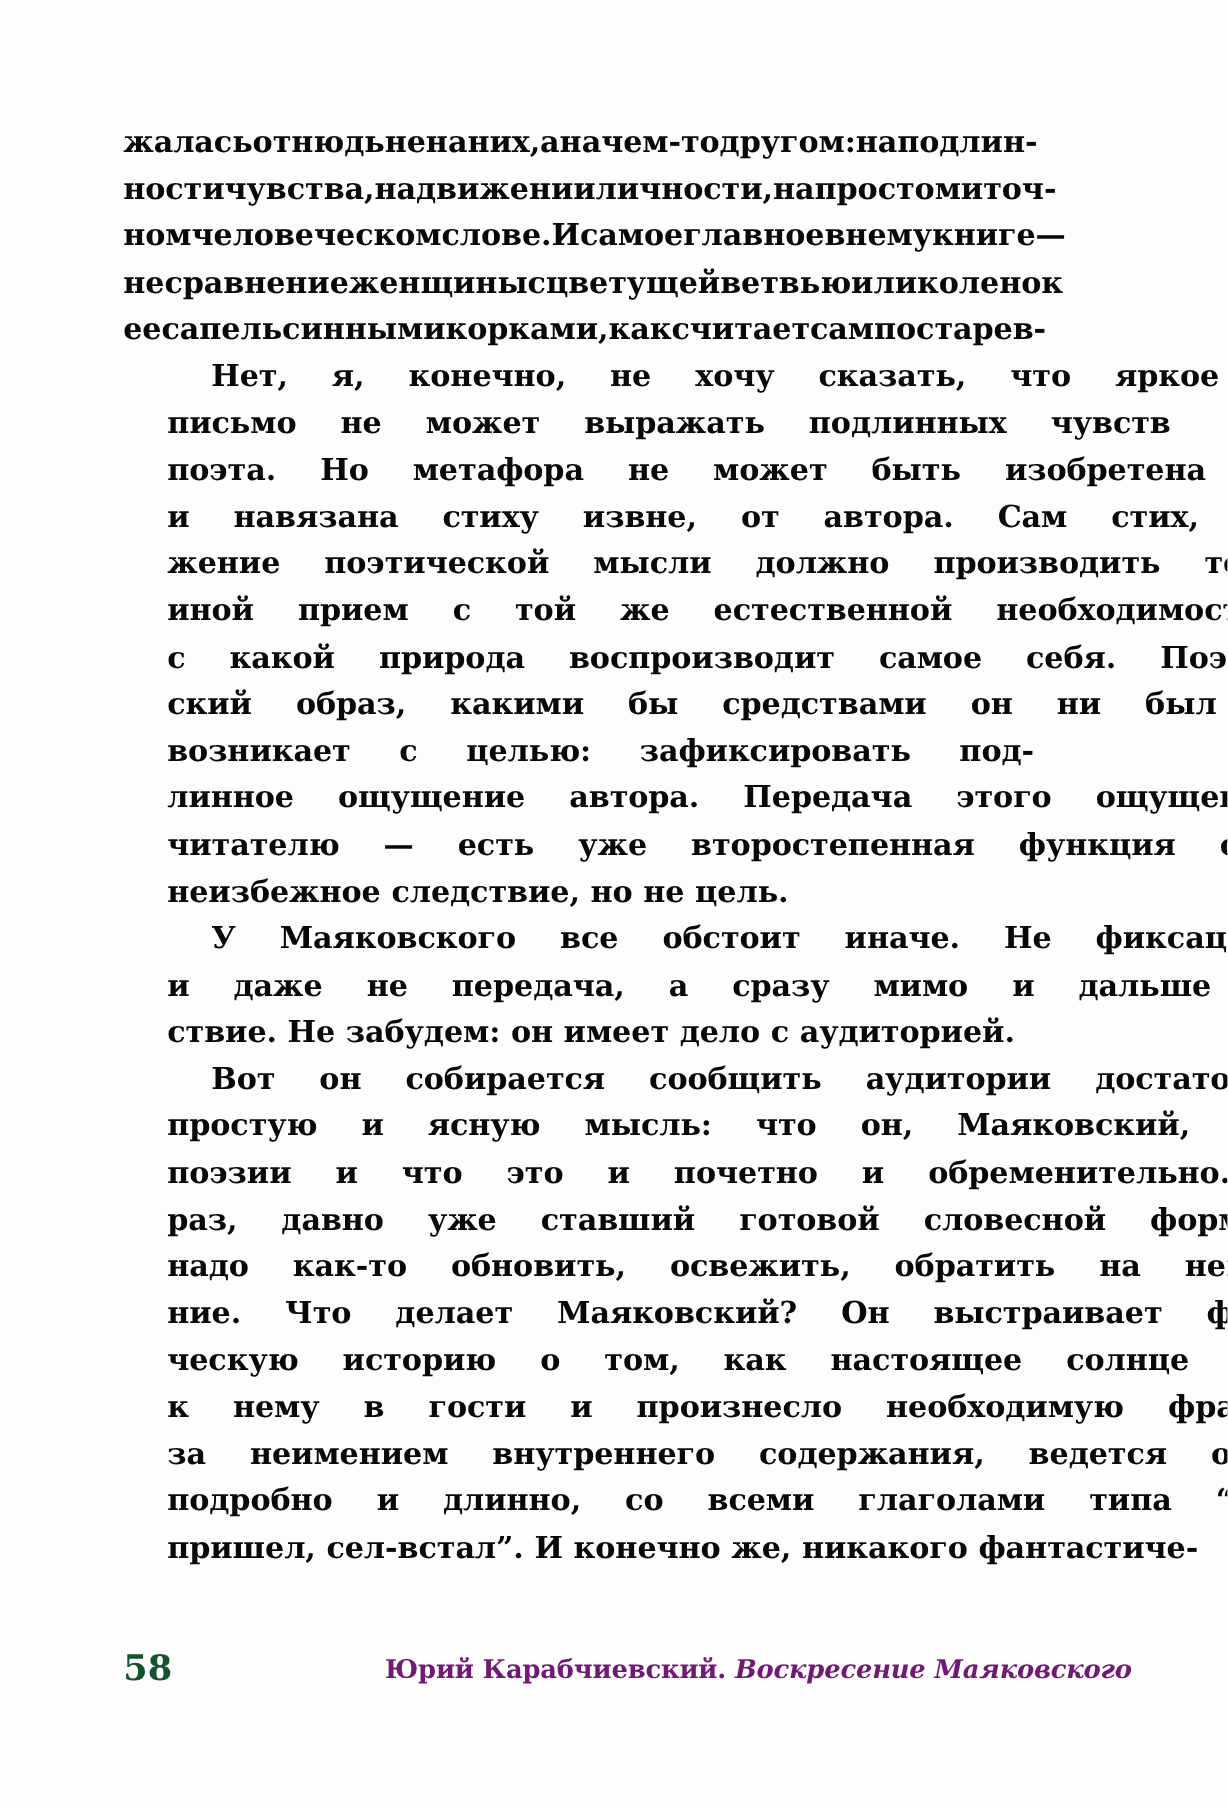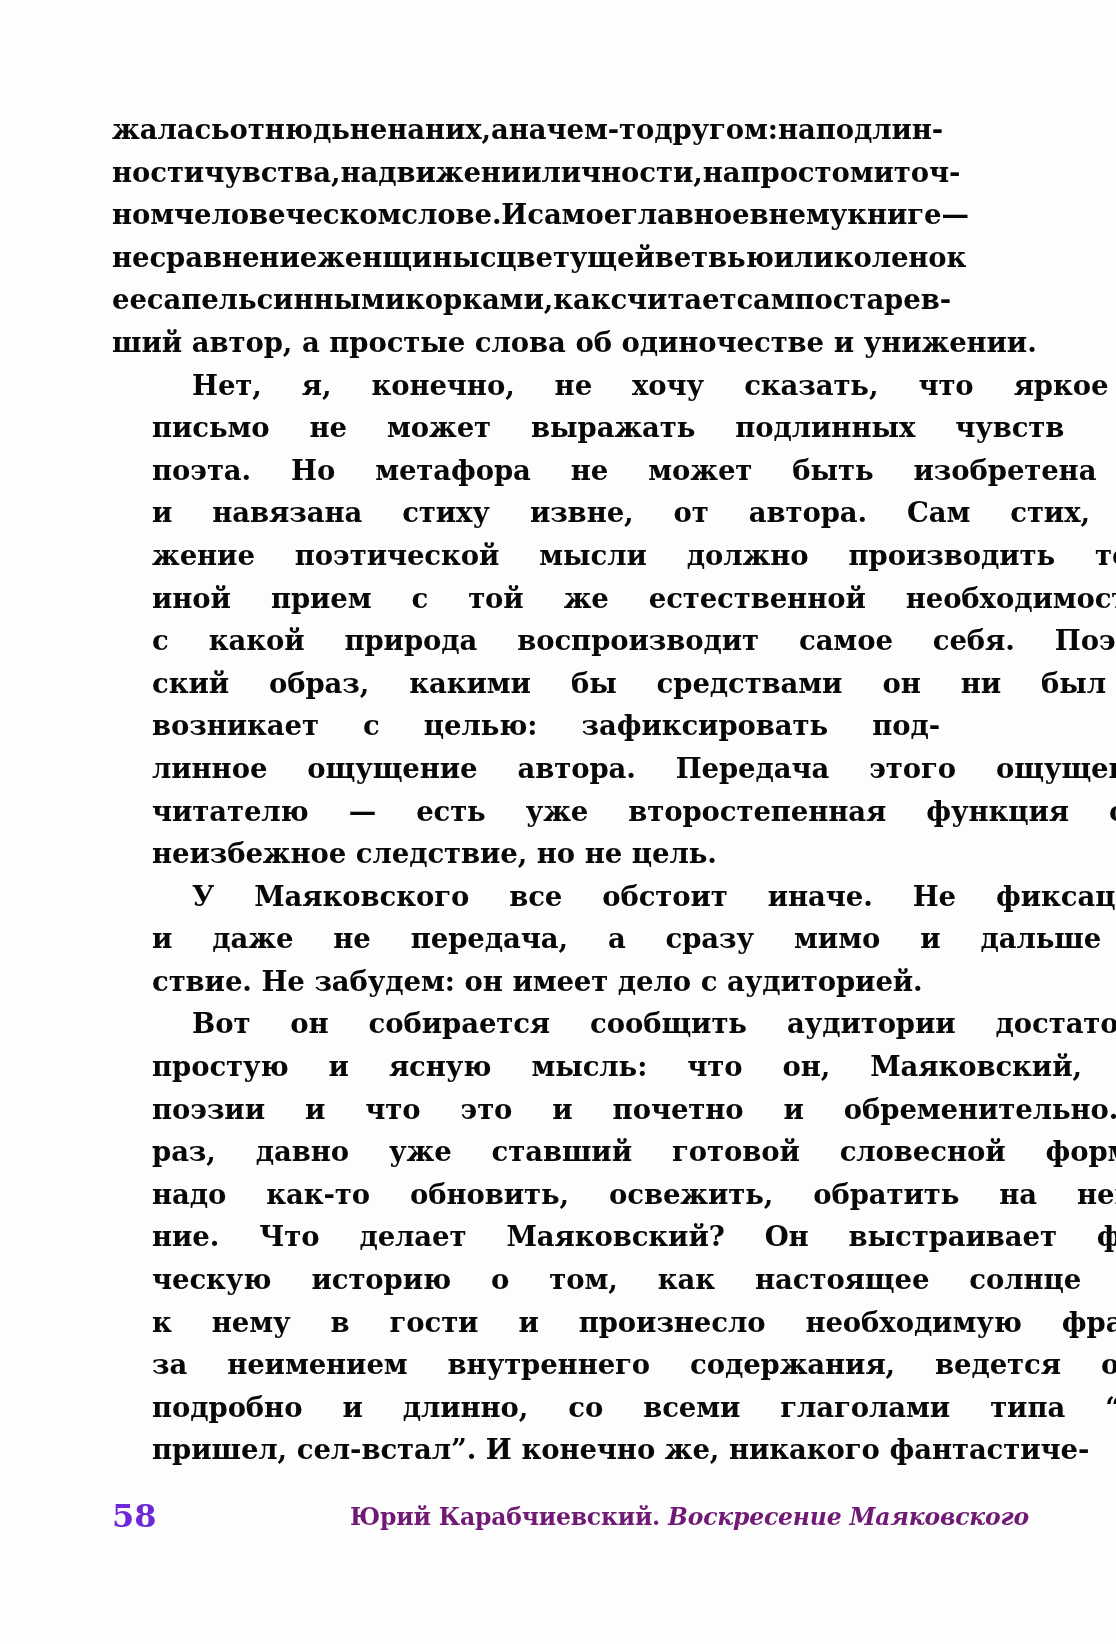--- a/index.html
+++ b/index.html
@@ -61,21 +61,21 @@
     width: 828px;
     height: 48px;
   }
   #page-number {
     position: absolute;
     left: 0px;
     top: 0px;
     font-family: "DejaVu Serif", "Liberation Serif", serif;
     font-weight: 700;
     font-size: 32px;
-    color: #6d28d9;
+    color: #14532d;
     line-height: 40px;
   }
   #running-head {
     position: absolute;
     left: 238px;
     top: 6px;
     font-family: "DejaVu Serif", "Liberation Serif", serif;
     font-weight: 700;
     font-size: 23.5px;
     color: #701a75;
@@ -143,21 +143,20 @@
         <span class="line j">
           <span class="w">ее</span>
           <span class="w">с</span>
           <span class="w">апельсинными</span>
           <span class="w">корками,</span>
           <span class="w">как</span>
           <span class="w">считает</span>
           <span class="w">сам</span>
           <span class="w">постарев-</span>
         </span>
-        <span class="line last">ший автор, а простые слова об одиночестве и унижении.</span>
       </p>
       <p class="para indent">
         <span class="line j" style="padding-left: 40px; align-items: center;">
           <span class="w">Нет,</span>
           <span class="w">я,</span>
           <span class="w">конечно,</span>
           <span class="w">не</span>
           <span class="w">хочу</span>
           <span class="w">сказать,</span>
           <span class="w">что</span>

